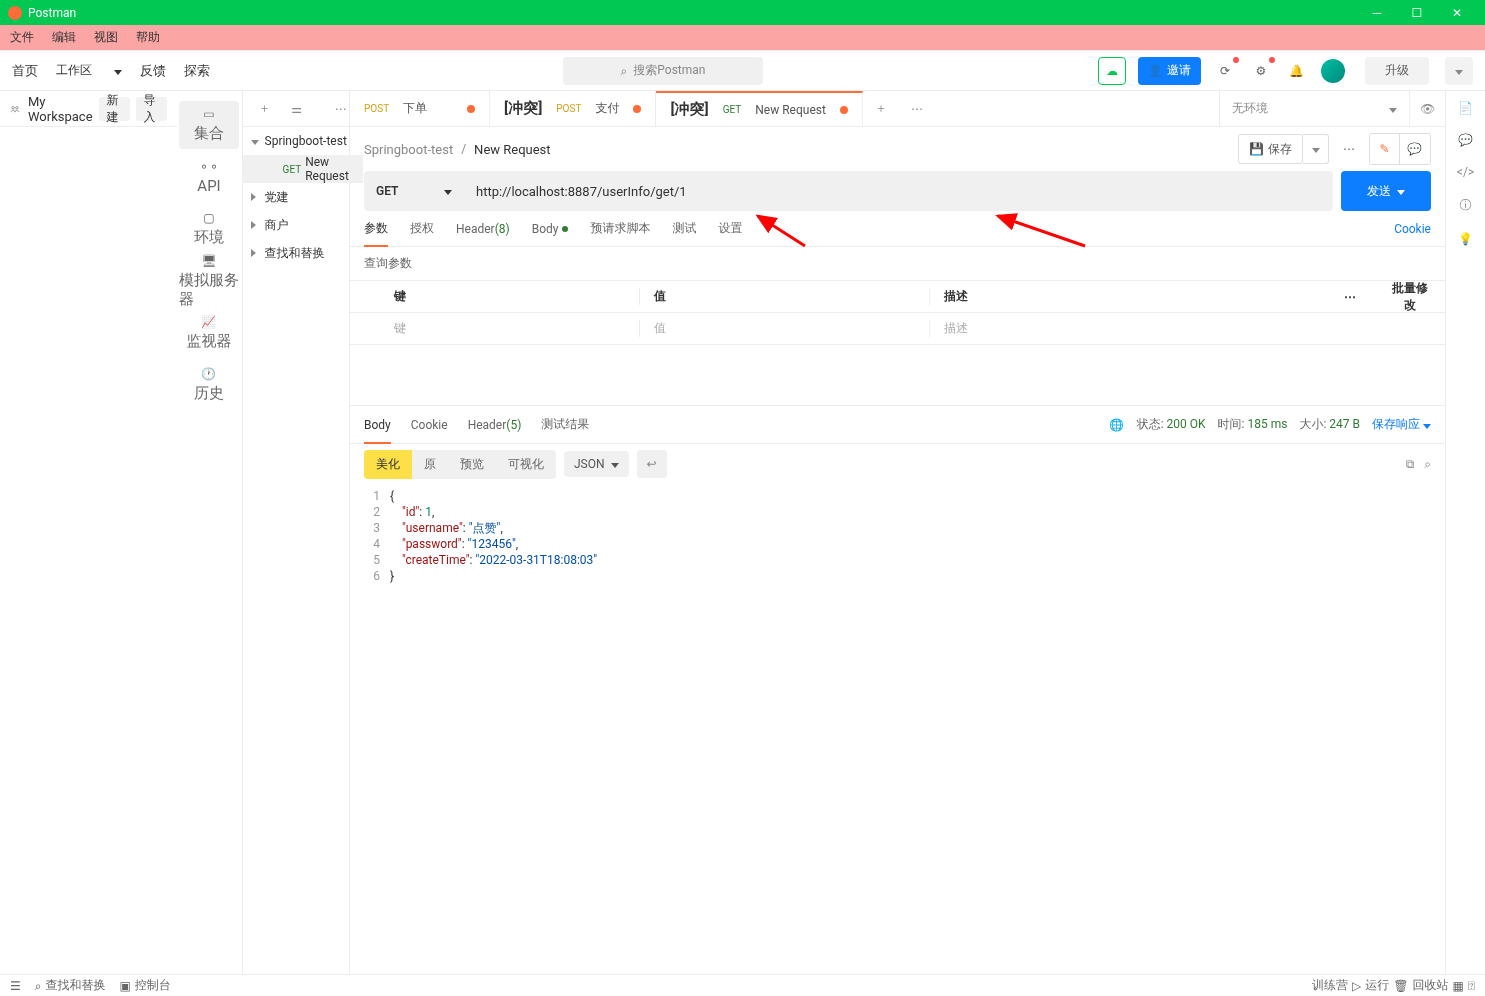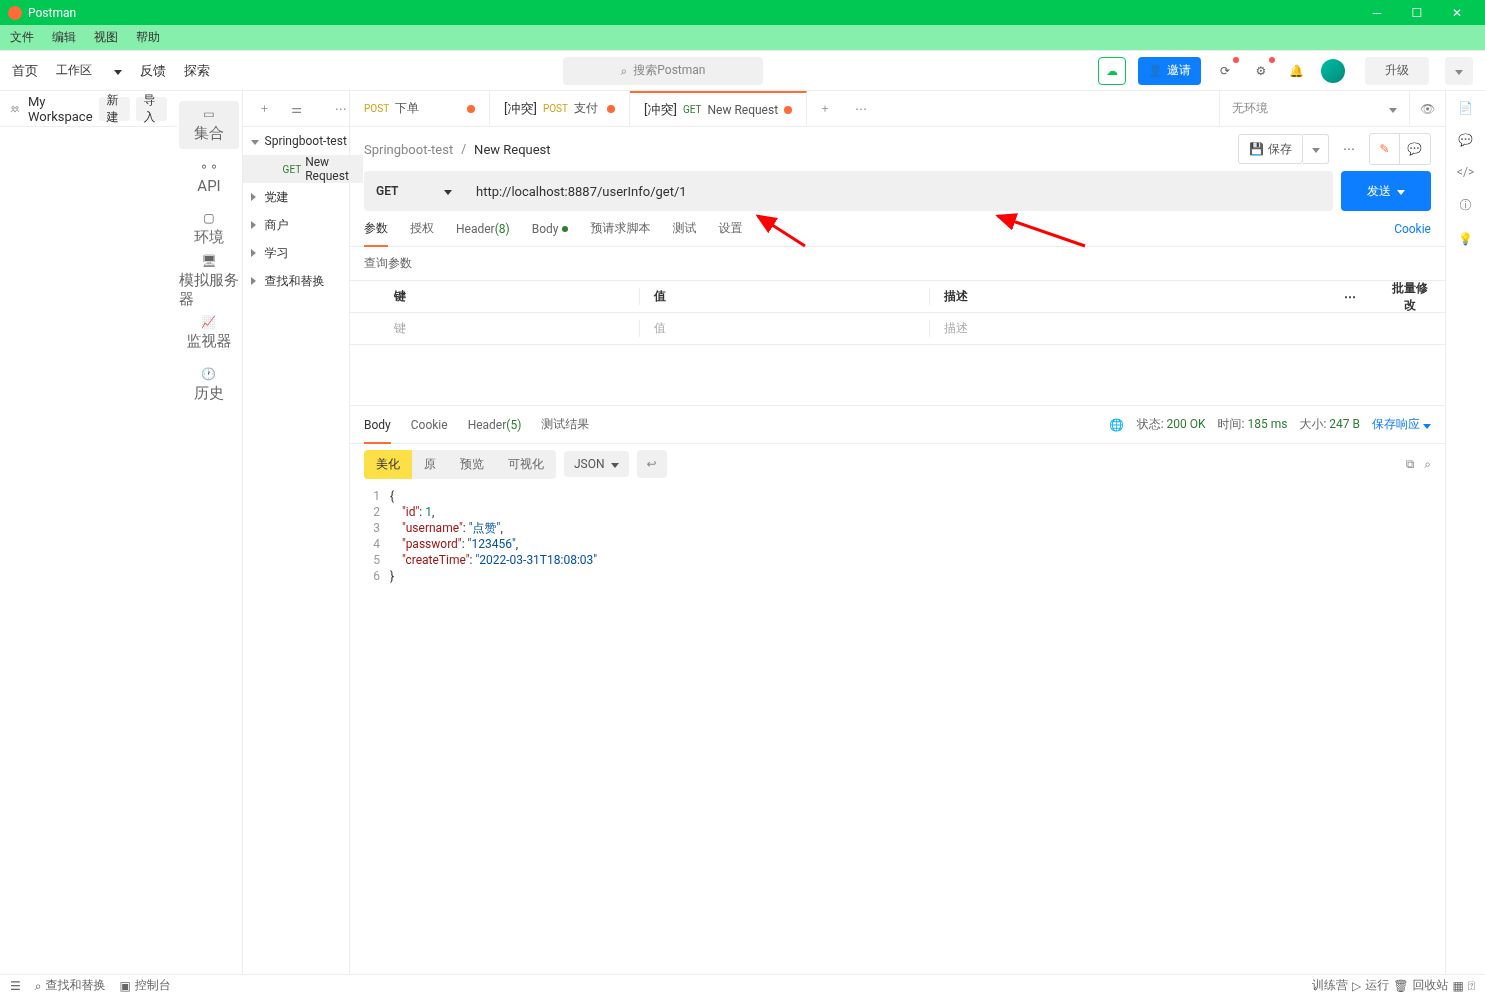--- a/index.html
+++ b/index.html
@@ -2,21 +2,21 @@
 <html><head>
 <meta charset="utf-8">
 <style>
 *{box-sizing:border-box;margin:0;padding:0;font-family:-apple-system,BlinkMacSystemFont,"Segoe UI",Roboto,sans-serif;font-size:12px}
 body{background:#fff;overflow:hidden}
 .titlebar{height:25px;background:#00c853;display:flex;align-items:center;padding:0 8px;color:#fff}
 .titlebar .logo{width:14px;height:14px;background:#ff6c37;border-radius:50%;margin-right:6px}
 .titlebar .title{flex:1;font-size:12px}
 .titlebar .wbtns{display:flex;gap:0}
 .titlebar .wbtn{width:40px;height:25px;display:flex;align-items:center;justify-content:center;cursor:pointer}
-.menubar{height:26px;display:flex;align-items:center;padding:0 10px;gap:18px;border-bottom:1px solid #ededed;background:#86efac}
+.menubar{height:26px;display:flex;align-items:center;padding:0 10px;gap:18px;border-bottom:1px solid #ededed;background:#fca5a5}
 .menubar span{font-size:12px;color:#333;cursor:pointer}
 .toolbar{height:40px;display:flex;align-items:center;padding:0 12px;border-bottom:1px solid #ededed;background:#fff}
 .toolbar .navbtn{font-size:13px;color:#333;margin-right:18px;cursor:pointer}
 .toolbar .ws-dd{display:flex;align-items:center;gap:22px;margin-right:18px;cursor:pointer}
 .toolbar .search{margin-left:auto;margin-right:auto;width:200px;height:28px;background:#f0f0f0;border-radius:4px;display:flex;align-items:center;justify-content:center;gap:6px;color:#888}
 .toolbar .right{display:flex;align-items:center;gap:12px}
 .cloud-icon{width:28px;height:28px;border:1px solid #00c853;border-radius:4px;display:flex;align-items:center;justify-content:center;color:#00c853}
 .invite-btn{height:28px;background:#0d7eff;color:#fff;border-radius:4px;padding:0 10px;display:flex;align-items:center;gap:4px;cursor:pointer}
 .icon-btn{width:24px;height:24px;display:flex;align-items:center;justify-content:center;color:#666;cursor:pointer;position:relative}
 .avatar{width:24px;height:24px;border-radius:50%;background:linear-gradient(135deg,#00bfa5,#00897b)}
@@ -37,26 +37,26 @@
 .tree-toolbar{height:36px;display:flex;align-items:center;padding:0 10px;gap:8px;border-bottom:1px solid #ededed}
 .tree-toolbar .tb-btn{width:24px;height:24px;display:flex;align-items:center;justify-content:center;color:#888;cursor:pointer}
 .tree-toolbar .more{margin-left:auto}
 .tree-item{height:28px;display:flex;align-items:center;padding:0 8px;cursor:pointer;color:#333}
 .tree-item.selected{background:#f0f0f0}
 .tree-item .caret{width:14px;color:#888}
 .tree-item .method{font-size:10px;color:#2e7d32;margin-right:4px;margin-left:18px}
 .tree-item .indent{width:20px}
 .content{flex:1;display:flex;flex-direction:column;position:relative}
 .tabs{height:36px;display:flex;align-items:stretch;border-bottom:1px solid #ededed}
-.tab{display:flex;align-items:center;padding:0 14px;gap:6px;border-right:1px solid #ededed;cursor:pointer;position:relative;min-width:140px}
+.tab{display:flex;align-items:center;padding:0 14px;gap:14px;border-right:1px solid #ededed;cursor:pointer;position:relative;min-width:140px}
 .tab.active{border-top:2px solid #ff6c37}
 .tab .meth{font-size:10px}
 .tab .meth.post{color:#d4a017}
 .tab .meth.get{color:#2e7d32}
-.tab .conflict{font-size:13px;color:#333;font-weight:normal}
+.tab .conflict{font-size:15px;color:#333;font-weight:bold}
 .tab .lbl{font-size:12px;color:#555}
 .tab .dot{width:8px;height:8px;border-radius:50%;background:#ff6c37;margin-left:auto}
 .tab-add{width:36px;display:flex;align-items:center;justify-content:center;color:#888;cursor:pointer}
 .tab-more{width:36px;display:flex;align-items:center;justify-content:center;color:#888;cursor:pointer}
 .env-sel{margin-left:auto;width:190px;display:flex;align-items:center;padding:0 12px;color:#888;border-left:1px solid #ededed;gap:8px}
 .env-sel .env-lbl{flex:1}
 .env-eye{width:36px;display:flex;align-items:center;justify-content:center;color:#888;border-left:1px solid #ededed}
 .breadcrumb{height:44px;display:flex;align-items:center;padding:0 14px;gap:8px}
 .breadcrumb .bc-item{color:#888;font-size:13px}
 .breadcrumb .bc-sep{color:#888}
@@ -233,24 +233,20 @@
         <div class="tree-item">
             <span class="caret chev-r"></span>
             <span>党建</span>
           </div>
         <div class="tree-item">
             <span class="caret chev-r"></span>
             <span>商户</span>
           </div>
         <div class="tree-item">
             <span class="caret chev-r"></span>
-            <span>学习</span>
-          </div>
-        <div class="tree-item">
-            <span class="caret chev-r"></span>
             <span>查找和替换</span>
           </div>
       </div>
     </div>
   </div>
 
   <div class="content">
     <div class="tabs">
       <div class="tab">
           <span class="meth post">POST</span>

